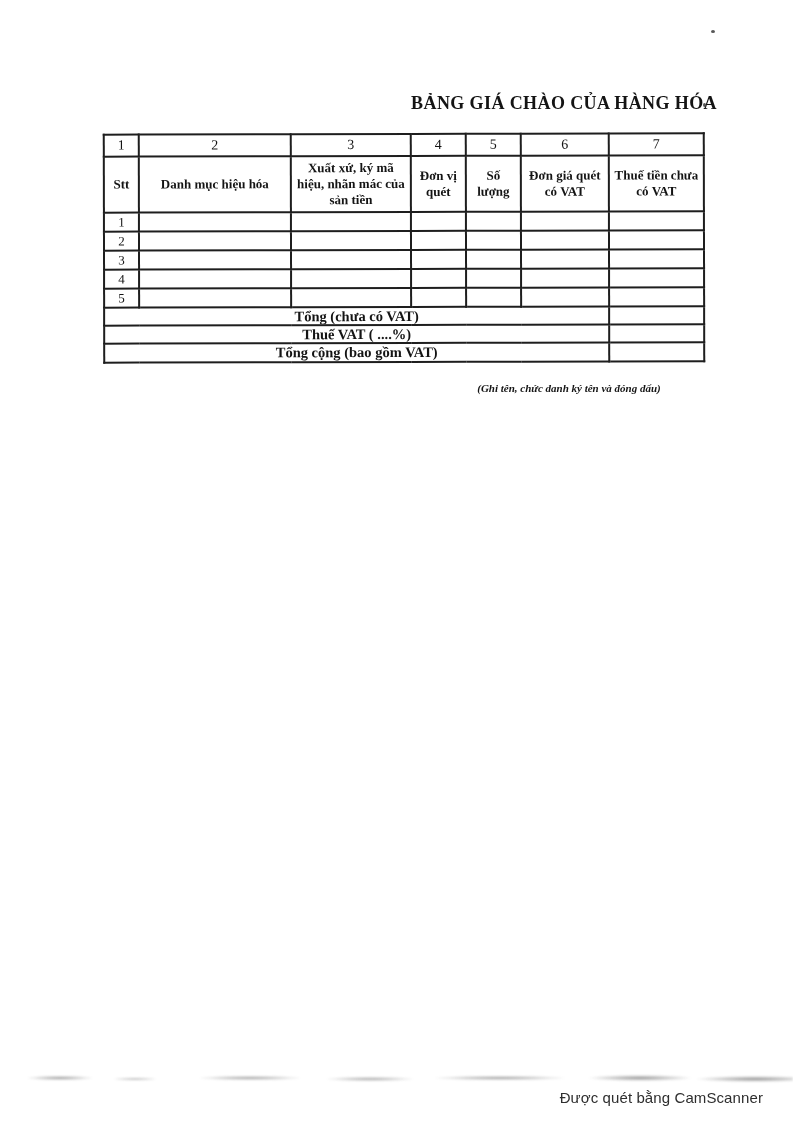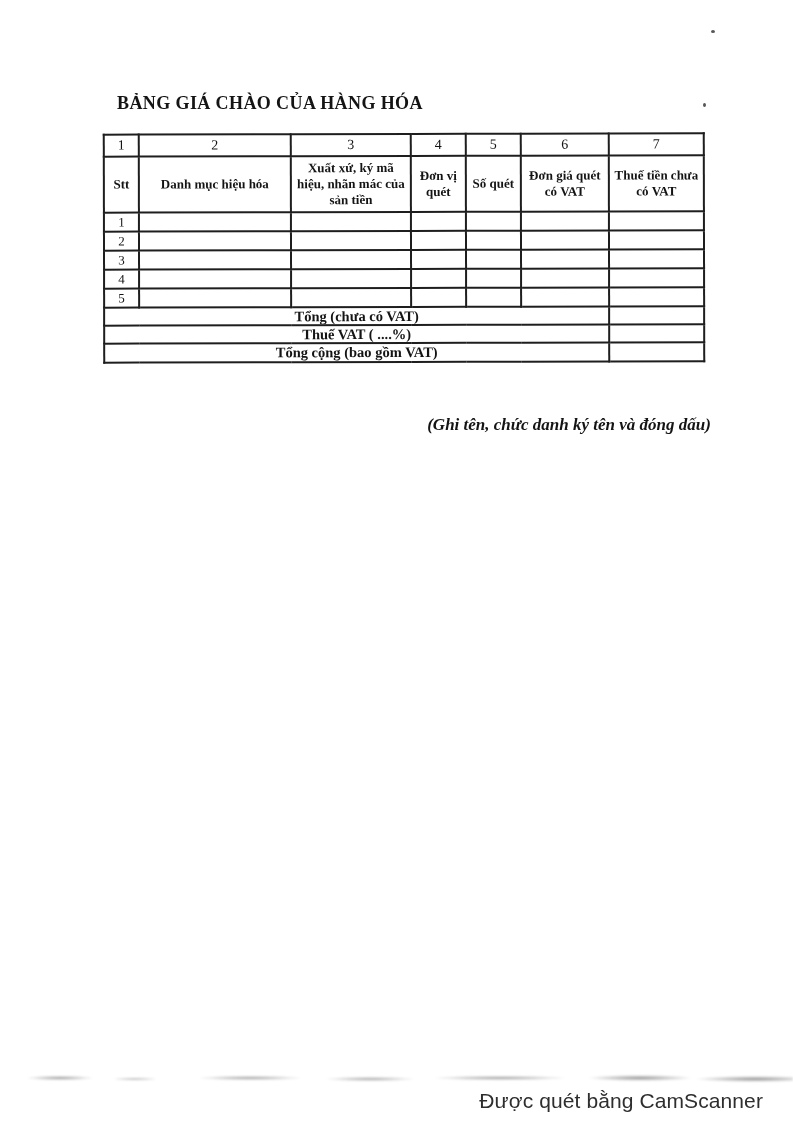--- a/index.html
+++ b/index.html
@@ -10,21 +10,21 @@
     overflow: hidden;
     font-family: "Liberation Serif", "DejaVu Serif", serif;
     color: #111;
   }
   .sheet { position: absolute; inset: 0; background: #fff; }
 
   
   .doc-title {
     position: absolute;
     top: 93px; left: 103px; width: 600px;
-    text-align: left;
+    text-align: right;
     transform: translateX(14px);
     font-size: 18px; font-weight: bold;
     letter-spacing: 0.4px;
     color: #141414;
     white-space: nowrap;
   }
 
   
   table.price-table {
     position: absolute;
@@ -53,21 +53,21 @@
   tr.summary-row:last-child { height: 19px; }
 
   
   .signature {
     position: absolute;
     top: 381px; left: 419px; width: 300px;
     text-align: center;
     color: #141414;
   }
   .sig-line1 { font-size: 15px; font-weight: bold; line-height: 1.25; }
-  .sig-line2 { font-size: 17px; font-weight: bold; font-style: italic; line-height: 1.3; margin-top: 33px; }
+  .sig-line2 { font-size: 11px; font-weight: bold; font-style: italic; line-height: 1.3; }
 
   
   .speck { position: absolute; background: #3a3a3a; border-radius: 50%; opacity: 0.85; }
   .speck1 { left: 711px; top: 30px; width: 4px; height: 3px; }
   .speck2 { left: 703px; top: 103px; width: 3px; height: 4px; }
 
   .smudge {
     position: absolute;
     left: 0; top: 1071px; width: 793px; height: 14px;
     background-image:
@@ -80,21 +80,21 @@
       radial-gradient(ellipse 80px 4px at 755px 8px, #3a3a3a 0%, transparent 75%);
     filter: blur(1.3px);
     opacity: 0.55;
   }
 
   
   .watermark {
     position: absolute;
     top: 1089px; right: 30px;
     font-family: "Liberation Sans", "DejaVu Sans", sans-serif;
-    font-size: 21px;
+    font-size: 15px;
     color: #2e2e2e;
     letter-spacing: 0.1px;
     white-space: nowrap;
   }
 </style>
 </head>
 <body>
 
 <div class="sheet">
 
@@ -118,21 +118,21 @@
         <td>4</td>
         <td>5</td>
         <td>6</td>
         <td>7</td>
       </tr>
       <tr class="header-row">
         <td>Stt</td>
         <td>Danh mục hiệu hóa</td>
         <td>Xuất xứ, ký mã hiệu, nhãn mác của sản tiền</td>
         <td>Đơn vị quét</td>
-        <td>Số quét</td>
+        <td>Số lượng</td>
         <td>Đơn giá quét có VAT</td>
         <td>Thuế tiền chưa có VAT</td>
       </tr>
 
       <tr class="data-row">
         <td>1</td>
         <td></td>
           <td></td>
         <td></td>
           <td></td>

